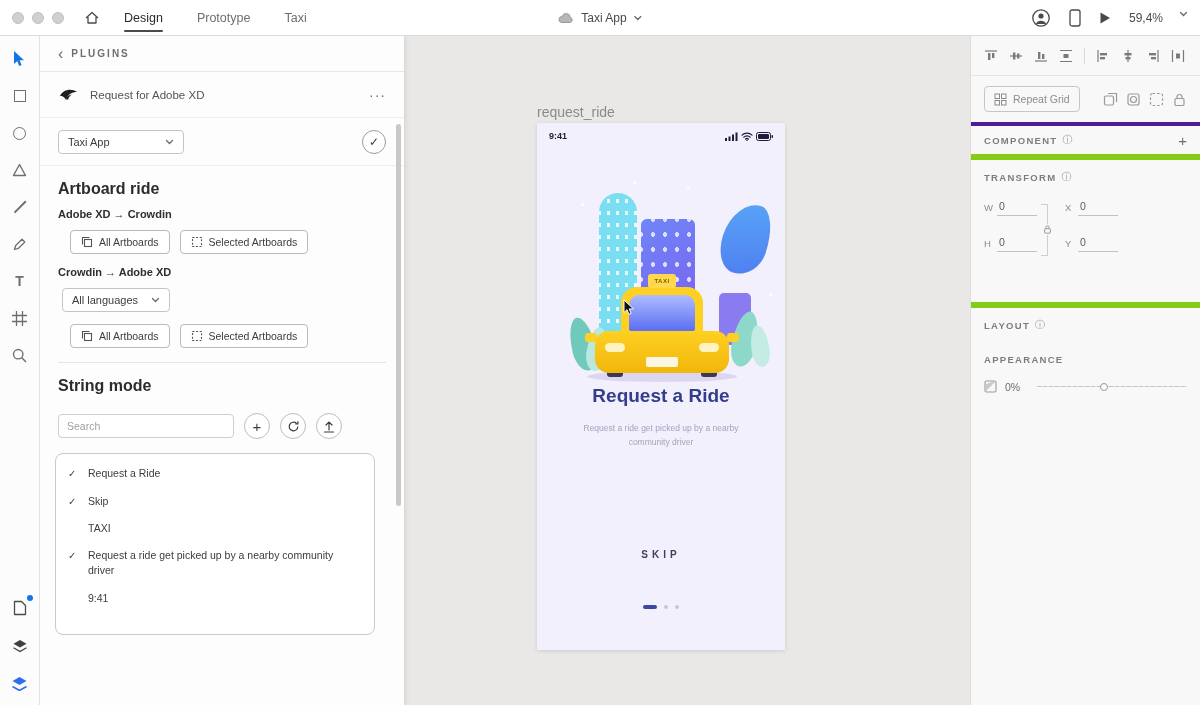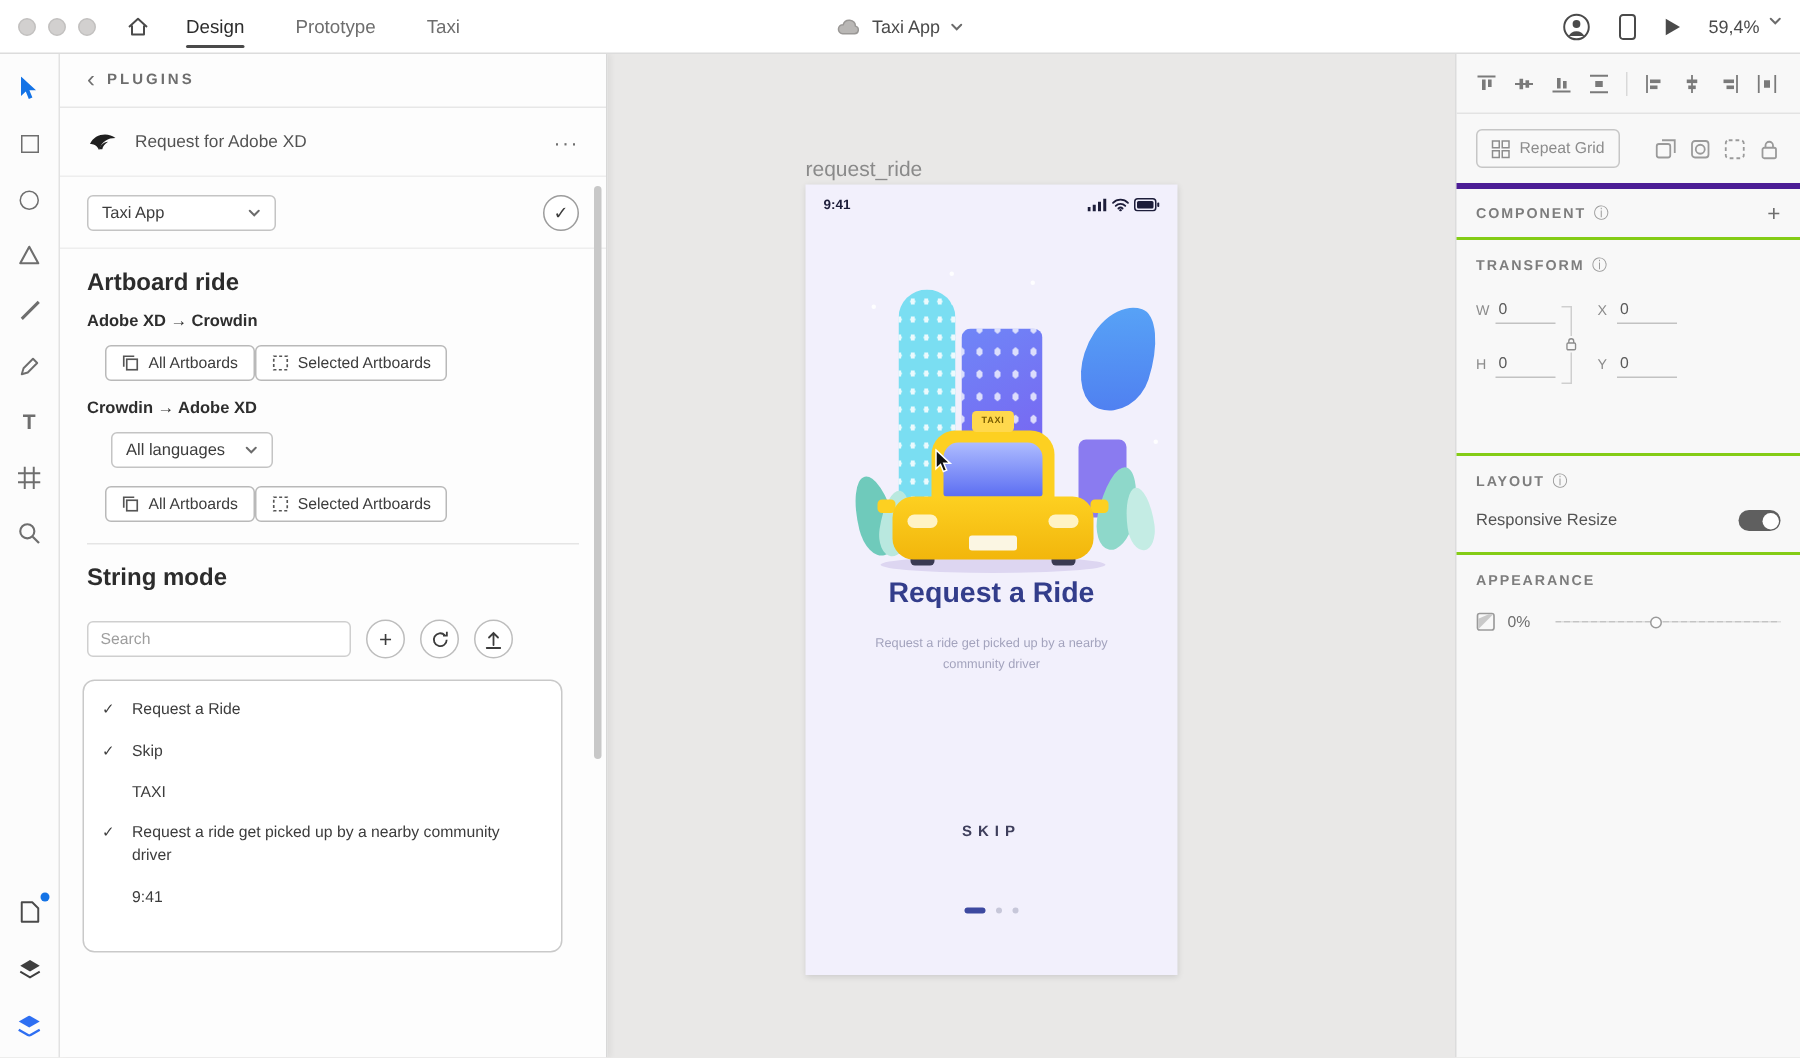--- a/index.html
+++ b/index.html
@@ -13,21 +13,21 @@
   .winctl { display:flex; gap:8px; padding:0 14px 0 12px; }
   .winctl span { width:12px; height:12px; border-radius:50%; background:#d2d0cf; border:1px solid #c2c0bf; }
   .home-btn { width:28px; height:28px; display:flex; align-items:center; justify-content:center; margin-right:18px; }
   .tabs { display:flex; gap:34px; height:36px; align-items:center; }
   .tab { font-size:12.5px; color:#6e6e6e; position:relative; height:36px; display:flex; align-items:center; cursor:default; }
   .tab.active { color:#2c2c2c; }
   .tab.active:after { content:""; position:absolute; left:0; right:0; bottom:4px; height:2px; background:#4a4a4a; border-radius:1px; }
   .doc-title { position:absolute; left:50%; top:0; transform:translateX(-50%); height:36px;
     display:flex; align-items:center; gap:7px; font-size:12px; color:#4a4a4a; }
   .topbar-right { position:absolute; right:12px; top:0; height:36px; display:flex; align-items:center; gap:18px; }
-  .zoom-ctl { display:flex; gap:6px; font-size:12px; color:#4a4a4a; }
+  .zoom-ctl { display:flex; gap:16px; font-size:12px; color:#4a4a4a; }
 
   
   .toolrail { position:absolute; top:36px; left:0; bottom:0; width:40px; background:#fcfcfc;
     border-right:1px solid #e2e2e2; display:flex; flex-direction:column; align-items:center;
     padding-top:12px; gap:15px; z-index:20; }
   .tool { width:22px; height:22px; display:flex; align-items:center; justify-content:center; position:relative; }
   .tool-sq { width:12px; height:12px; border:1.4px solid #6e6e6e; }
   .tool-ci { width:13px; height:13px; border:1.4px solid #6e6e6e; border-radius:50%; }
   .tool-ln { width:16px; height:1.5px; background:#6e6e6e; transform:rotate(-45deg); }
   .tool-t { font-size:14px; font-weight:bold; color:#6e6e6e; }
@@ -45,24 +45,24 @@
   .pp-name { font-size:11.5px; color:#535353; flex:1; }
   .pp-menu { font-size:14px; color:#6e6e6e; letter-spacing:1px; }
   .pp-select-row { height:48px; display:flex; align-items:center; padding:0 18px; border-bottom:1px solid #eee; }
   .select { height:24px; border:1px solid #c4c4c4; border-radius:4px; background:#fff; display:inline-flex;
     align-items:center; gap:8px; padding:0 9px; font-size:11px; color:#3c3c3c; }
   .circle-btn { width:24px; height:24px; border:1px solid #9c9c9c; border-radius:50%;
     display:flex; align-items:center; justify-content:center; font-size:12px; color:#3c3c3c; background:#fff; }
   .pp-section { padding:14px 18px 4px; }
   .pp-h1 { font-size:16px; font-weight:bold; color:#2c2c2c; margin-bottom:10px; }
   .pp-sub { font-size:11px; font-weight:bold; color:#2e2e2e; margin:8px 0 10px; }
-  .btn-row { display:flex; margin:0 0 12px 12px; }
+  .btn-row { display:flex; gap:10px; margin:0 0 12px 12px; }
   .xd-btn { height:24px; display:inline-flex; align-items:center; gap:6px; padding:0 10px;
     border:1px solid #b9b9b9; border-radius:4px; background:#fff; font-size:10.5px; color:#3c3c3c; }
-  .lang-row { margin:4px 0 12px 16px; }
+  .lang-row { margin:4px 0 12px 4px; }
   .mode-divider { border-top:1px solid #e5e5e5; margin-top:14px; }
   .search-row { display:flex; align-items:center; gap:10px; padding:4px 18px 10px; }
   .search-input { width:176px; height:24px; border:1px solid #cfcfcf; border-radius:4px; padding:0 8px;
     font-size:10.5px; color:#3c3c3c; background:#fff; font-family:"Liberation Sans",sans-serif; }
   .search-input::placeholder { color:#9e9e9e; }
   .round-tool { width:26px; height:26px; border:1px solid #bdbdbd; border-radius:50%; background:#fff;
     display:flex; align-items:center; justify-content:center; font-size:15px; color:#3c3c3c; }
   .string-list { margin:4px 15px 0 15px; width:320px; height:182px; border:1px solid #c9c9c9; border-radius:8px;
     background:#fff; padding:6px 0; overflow:hidden; }
   .str-item { display:flex; align-items:flex-start; padding:6px 10px 6px 12px; font-size:10.5px; color:#3c3c3c; line-height:1.45; }
@@ -128,21 +128,21 @@
   .align-row { height:40px; display:flex; align-items:center; gap:11px; padding:0 13px; border-bottom:1px solid #e3e3e3; }
   .vsep { width:1px; height:16px; background:#d9d9d9; }
   .grid-row { height:50px; display:flex; align-items:center; justify-content:space-between; padding:0 13px; border-bottom:4px solid #4c1d95; }
   .repeat-btn { height:26px; display:inline-flex; align-items:center; gap:6px; padding:0 9px;
     border:1px solid #c6c6c6; border-radius:4px; background:#f8f8f8; font-size:10.5px; color:#8c8c8c; }
   .grid-icons { display:flex; gap:8px; }
   .sec-head { display:flex; align-items:center; gap:5px; padding:0 13px; height:34px; }
   .sec-title { font-size:9.5px; font-weight:bold; letter-spacing:1.3px; color:#7d7d7d; }
   .sec-info { font-size:10px; color:#9a9a9a; }
   .sec-plus { margin-left:auto; font-size:15px; color:#6e6e6e; }
-  .bb { border-bottom:2px solid #84cc16; }
+  .bb { border-bottom:6px solid #84cc16; }
   .t-fields { position:relative; height:78px; margin:2px 13px 10px; }
   .t-row { position:absolute; left:0; right:0; display:flex; align-items:flex-end; }
   .t-row.r1 { top:4px; } .t-row.r2 { top:40px; }
   .t-label { width:13px; font-size:9.5px; color:#8c8c8c; padding-bottom:3px; }
   .t-input { width:40px; border-bottom:1px solid #c2c2c2; font-size:10.5px; color:#5a5a5a; padding:0 2px 3px; }
   .t-gap { width:28px; }
   .t-bracket { position:absolute; left:57px; top:8px; width:7px; height:52px;
     border-top:1px solid #cfcfcf; border-right:1px solid #cfcfcf; border-bottom:1px solid #cfcfcf; }
   .t-lock { position:absolute; left:59px; top:28px; background:#f8f8f8; padding:1px 0; }
   .rr-row { display:flex; align-items:center; justify-content:space-between; padding:2px 13px 14px; }
@@ -566,26 +566,20 @@
           <rect x="1" y="4.5" width="7" height="5.5" rx="1" fill="none" stroke="#8c8c8c" stroke-width="1.1"></rect>
           <path d="M2.5 4.5V3a2 2 0 0 1 4 0v1.5" fill="none" stroke="#8c8c8c" stroke-width="1.1"></path>
         </svg>
     </div>
     <div class="bb" style="margin-top:28px;"></div>
 
     <div class="sec-head">
       <span class="sec-title">LAYOUT</span>
       <span class="sec-info">ⓘ</span>
     </div>
-    <div class="rr-row bb">
-      <span class="rr-label">Responsive Resize</span>
-      <span class="toggle">
-          <span class="knob"></span>
-        </span>
-    </div>
 
     <div class="sec-head">
       <span class="sec-title">APPEARANCE</span>
     </div>
     <div class="op-row">
       <svg width="13" height="13" viewBox="0 0 13 13">
           <rect x="1" y="1" width="11" height="11" rx="1.5" fill="none" stroke="#9a9a9a" stroke-width="1.1"></rect>
           <path d="M11.5 1.5l-10 10V4.5l7-3z" fill="#c9c9c9"></path>
         </svg>
       <span class="op-val">0%</span>

